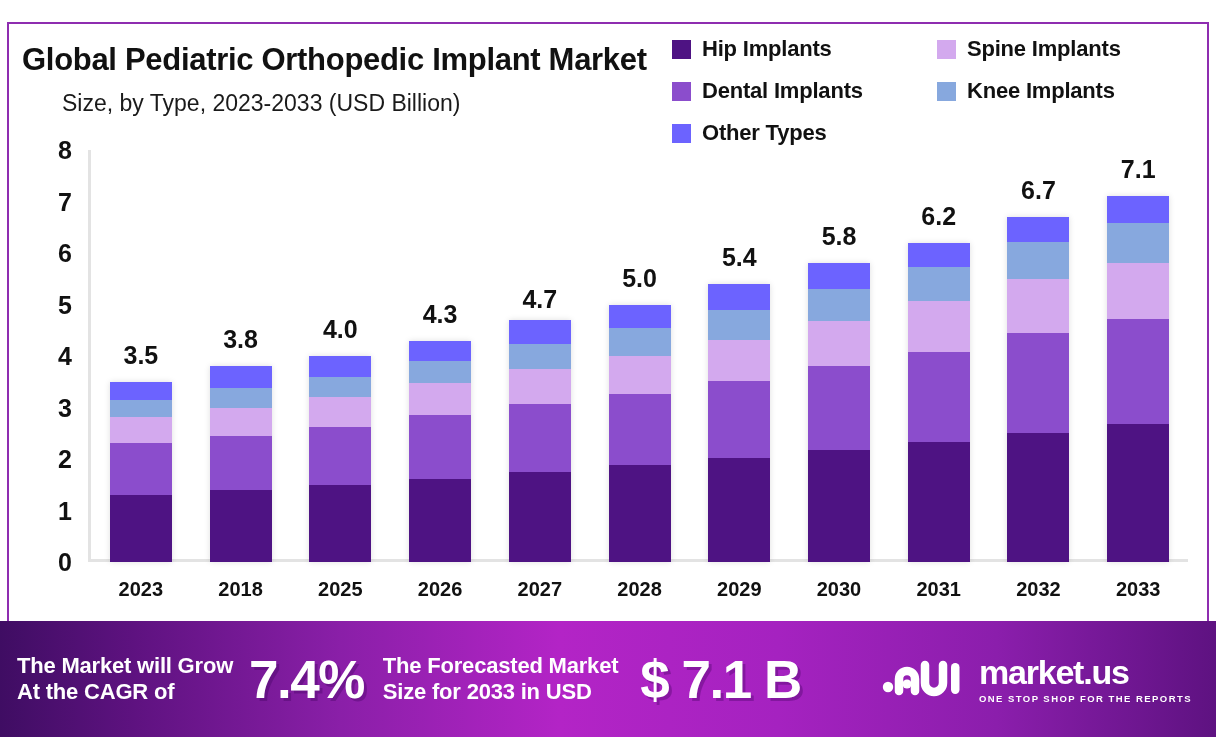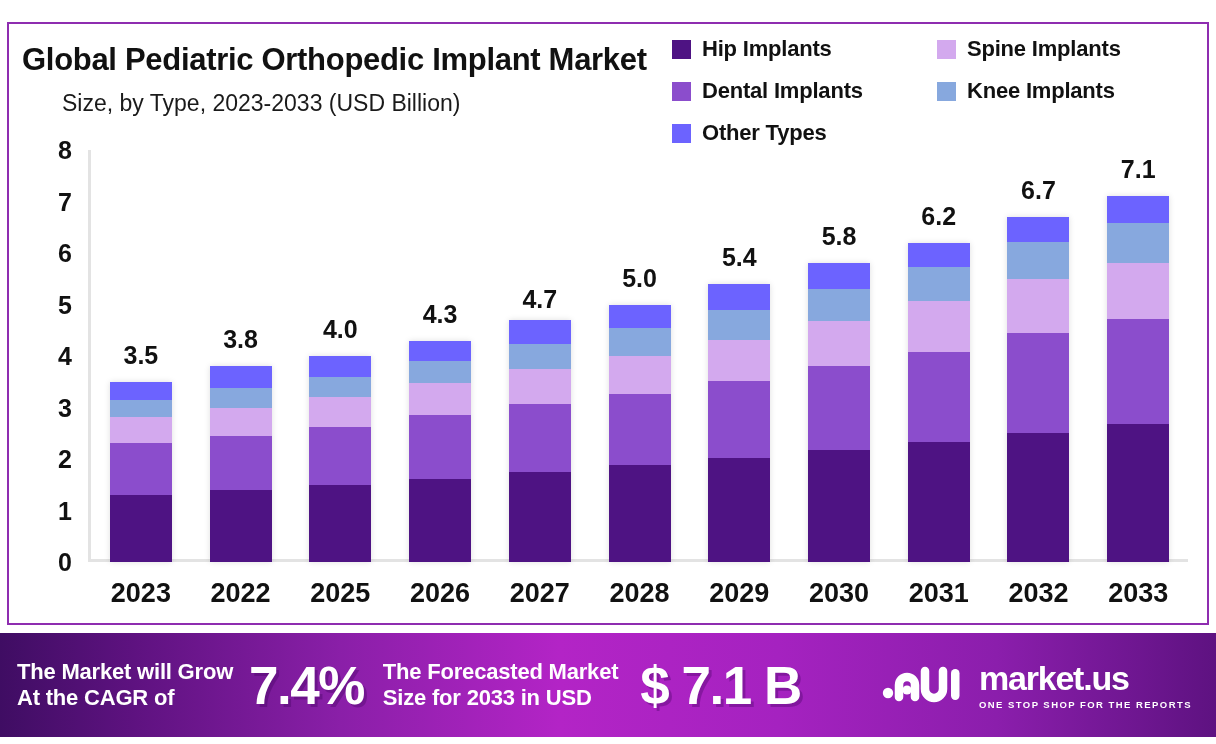--- a/index.html
+++ b/index.html
@@ -134,30 +134,30 @@
 
   .xlabels {
     position: absolute;
     left: 91px; top: 578px;
     width: 1097px;
     display: flex;
   }
   .xlabel {
     flex: 1 1 0;
     text-align: center;
-    font-size: 27px;
+    font-size: 20px;
     font-weight: bold;
     color: #111111;
   }
 
   
   .footer {
     position: absolute;
     left: 0; bottom: 7px;
-    width: 1216px; height: 104px;
+    width: 1216px; height: 116px;
     background: linear-gradient(90deg,
         #3F0D63 0%, #5E1280 11%, #8A1FA8 28%,
         #B324C6 46%, #A522C0 64%, #8B1EAC 82%, #5E1281 100%);
     display: flex;
     align-items: center;
     color: #ffffff;
     overflow: hidden;
   }
   .f-text {
     font-size: 22px;
@@ -354,21 +354,21 @@
             <div class="seg" style="height: 40.17px; background: rgb(135, 168, 222);"></div>
             <div class="seg" style="height: 26.265px; background: rgb(108, 99, 255);"></div>
           </div>
           <div class="bar-total" style="bottom: 377.65px;">7.1</div>
         </div>
       </div>
   </div>
 
   <div class="xlabels" id="xlabels">
       <div class="xlabel">2023</div>
-      <div class="xlabel">2022</div>
+      <div class="xlabel">2018</div>
       <div class="xlabel">2025</div>
       <div class="xlabel">2026</div>
       <div class="xlabel">2027</div>
       <div class="xlabel">2028</div>
       <div class="xlabel">2029</div>
       <div class="xlabel">2030</div>
       <div class="xlabel">2031</div>
       <div class="xlabel">2032</div>
       <div class="xlabel">2033</div>
     </div>

